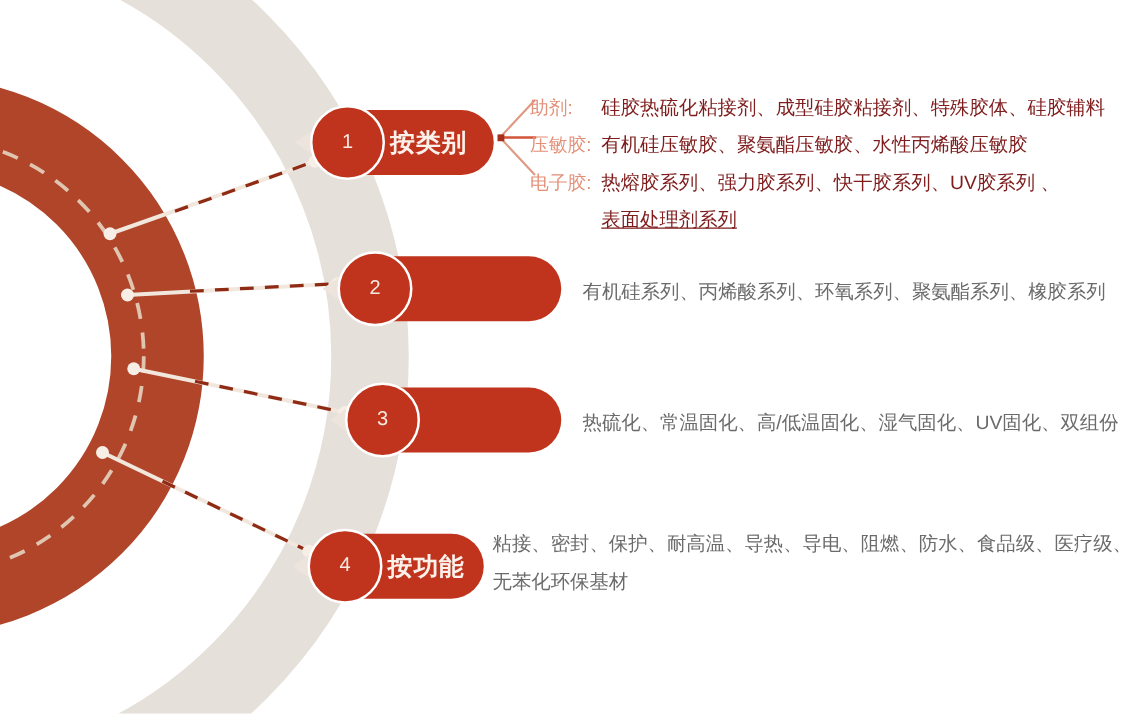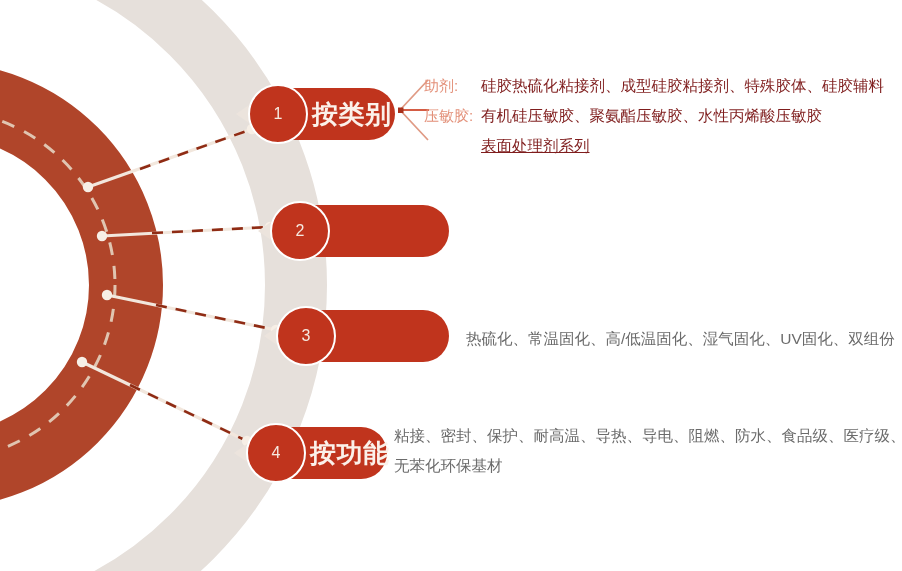--- a/index.html
+++ b/index.html
@@ -41,21 +41,21 @@
     border-radius: 50%;
     background: #c0341d;
     border: 2px solid #ffffff;
     color: #f5e9e0;
     font-size: 16px;
     display:flex; align-items:center; justify-content:center;
     z-index: 2;
   }
   .pill-label {
     color: #fbf1ea;
-    font-size: 26px;
+    font-size: 20px;
     font-weight: bold;
     letter-spacing: 0.5px;
     margin-left: 62px;
     white-space: nowrap;
     z-index: 1;
   }
 
   
   .tri {
     position:absolute;
@@ -150,30 +150,37 @@
     <div class="details">
       <div class="dline">
         <span class="dkey">助剂:</span>
         <span class="dval">硅胶热硫化粘接剂、成型硅胶粘接剂、特殊胶体、硅胶辅料</span>
       </div>
       <div class="dline">
         <span class="dkey">压敏胶:</span>
         <span class="dval">有机硅压敏胶、聚氨酯压敏胶、水性丙烯酸压敏胶</span>
       </div>
       <div class="dline">
+        <span class="dkey">电子胶:</span>
+        <span class="dval">热熔胶系列、强力胶系列、快干胶系列、UV胶系列 、</span>
+      </div>
+      <div class="dline">
         <span class="dval cont">表面处理剂系列</span>
       </div>
     </div>
   </div>
 
   <div class="row" id="row-2">
     <div class="tri" style="left:258px; top:19px;"></div>
     <div class="pill">
       <div class="pill-num">2</div>
     </div>
+    <div class="details">
+      <div class="plain">有机硅系列、丙烯酸系列、环氧系列、聚氨酯系列、橡胶系列</div>
+    </div>
   </div>
 
   <div class="row" id="row-3">
     <div class="tri" style="left:264px; top:19px;"></div>
     <div class="pill">
       <div class="pill-num">3</div>
     </div>
     <div class="details">
       <div class="plain">热硫化、常温固化、高/低温固化、湿气固化、UV固化、双组份</div>
     </div>

